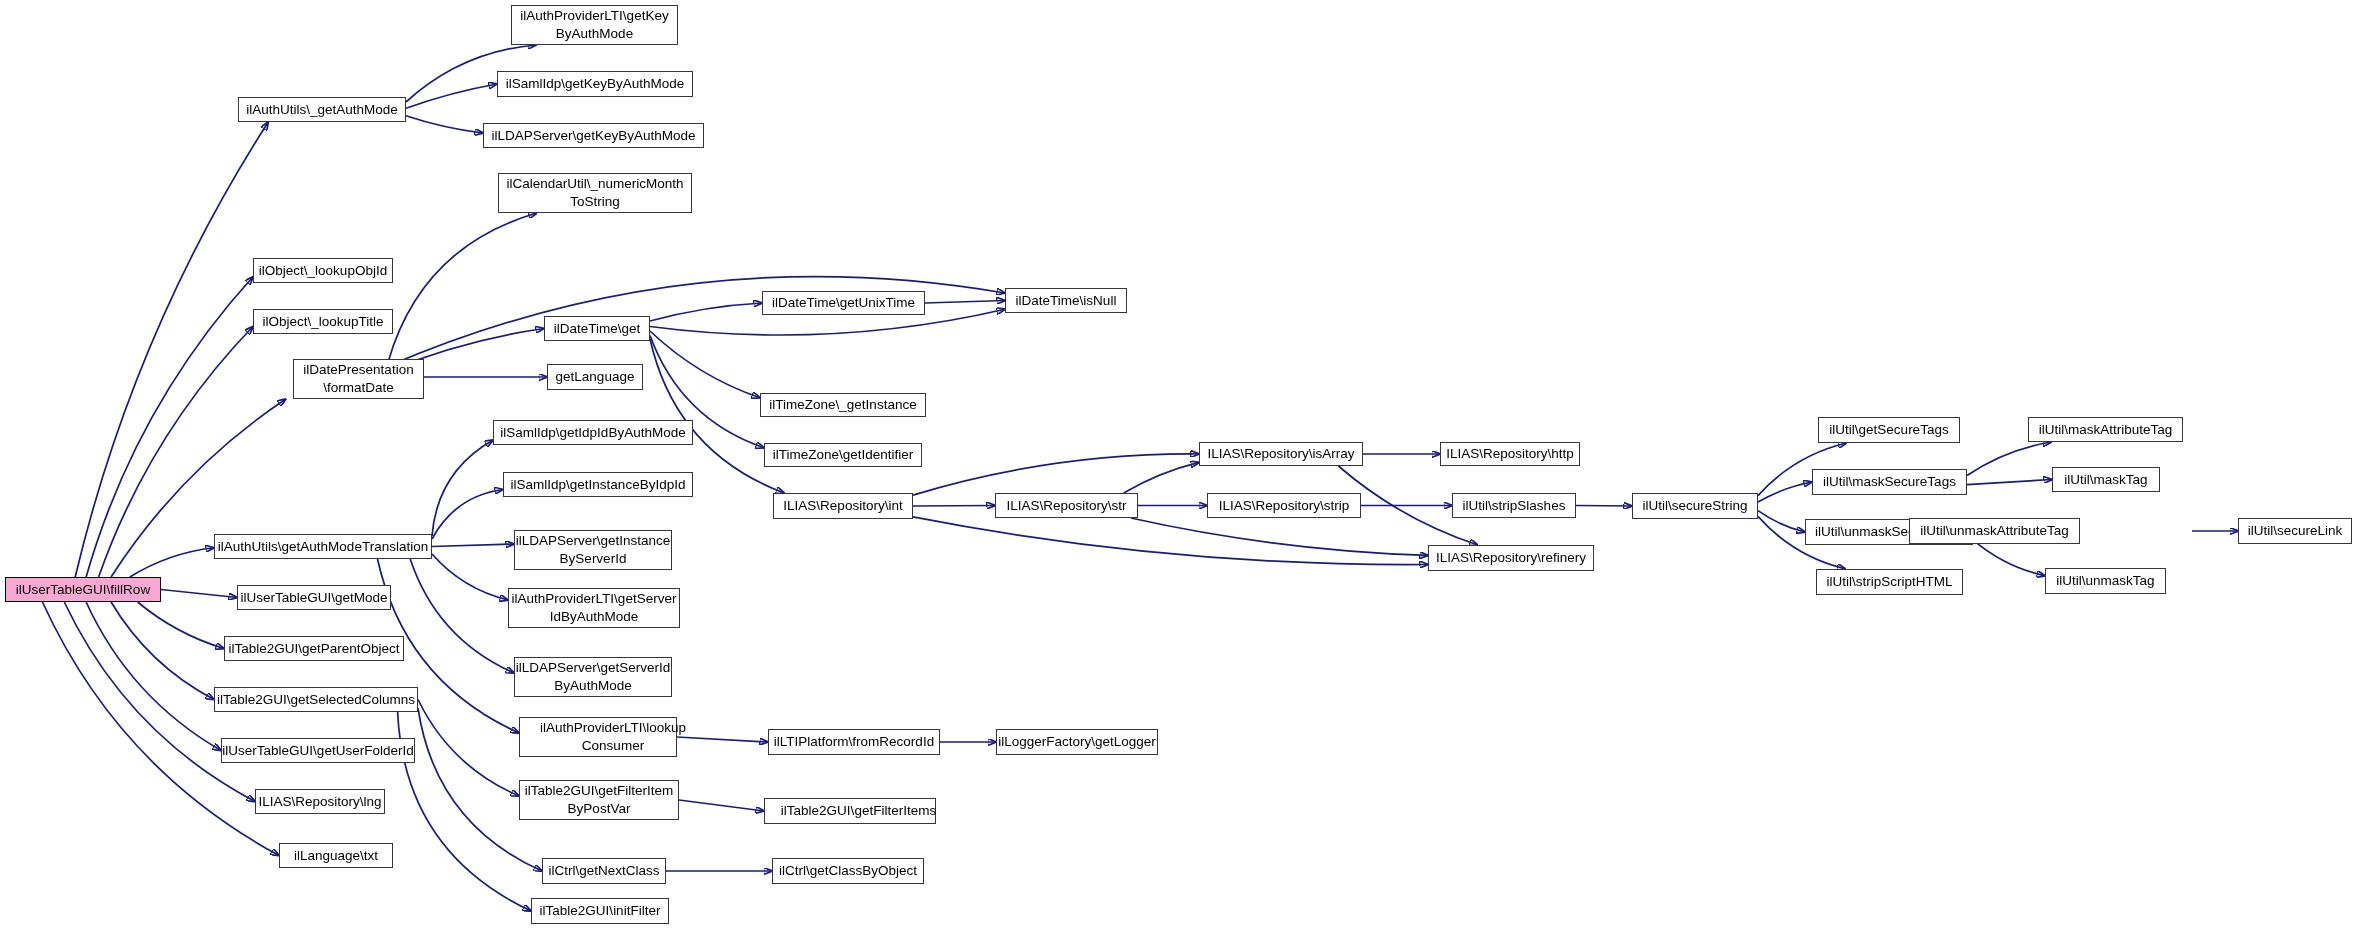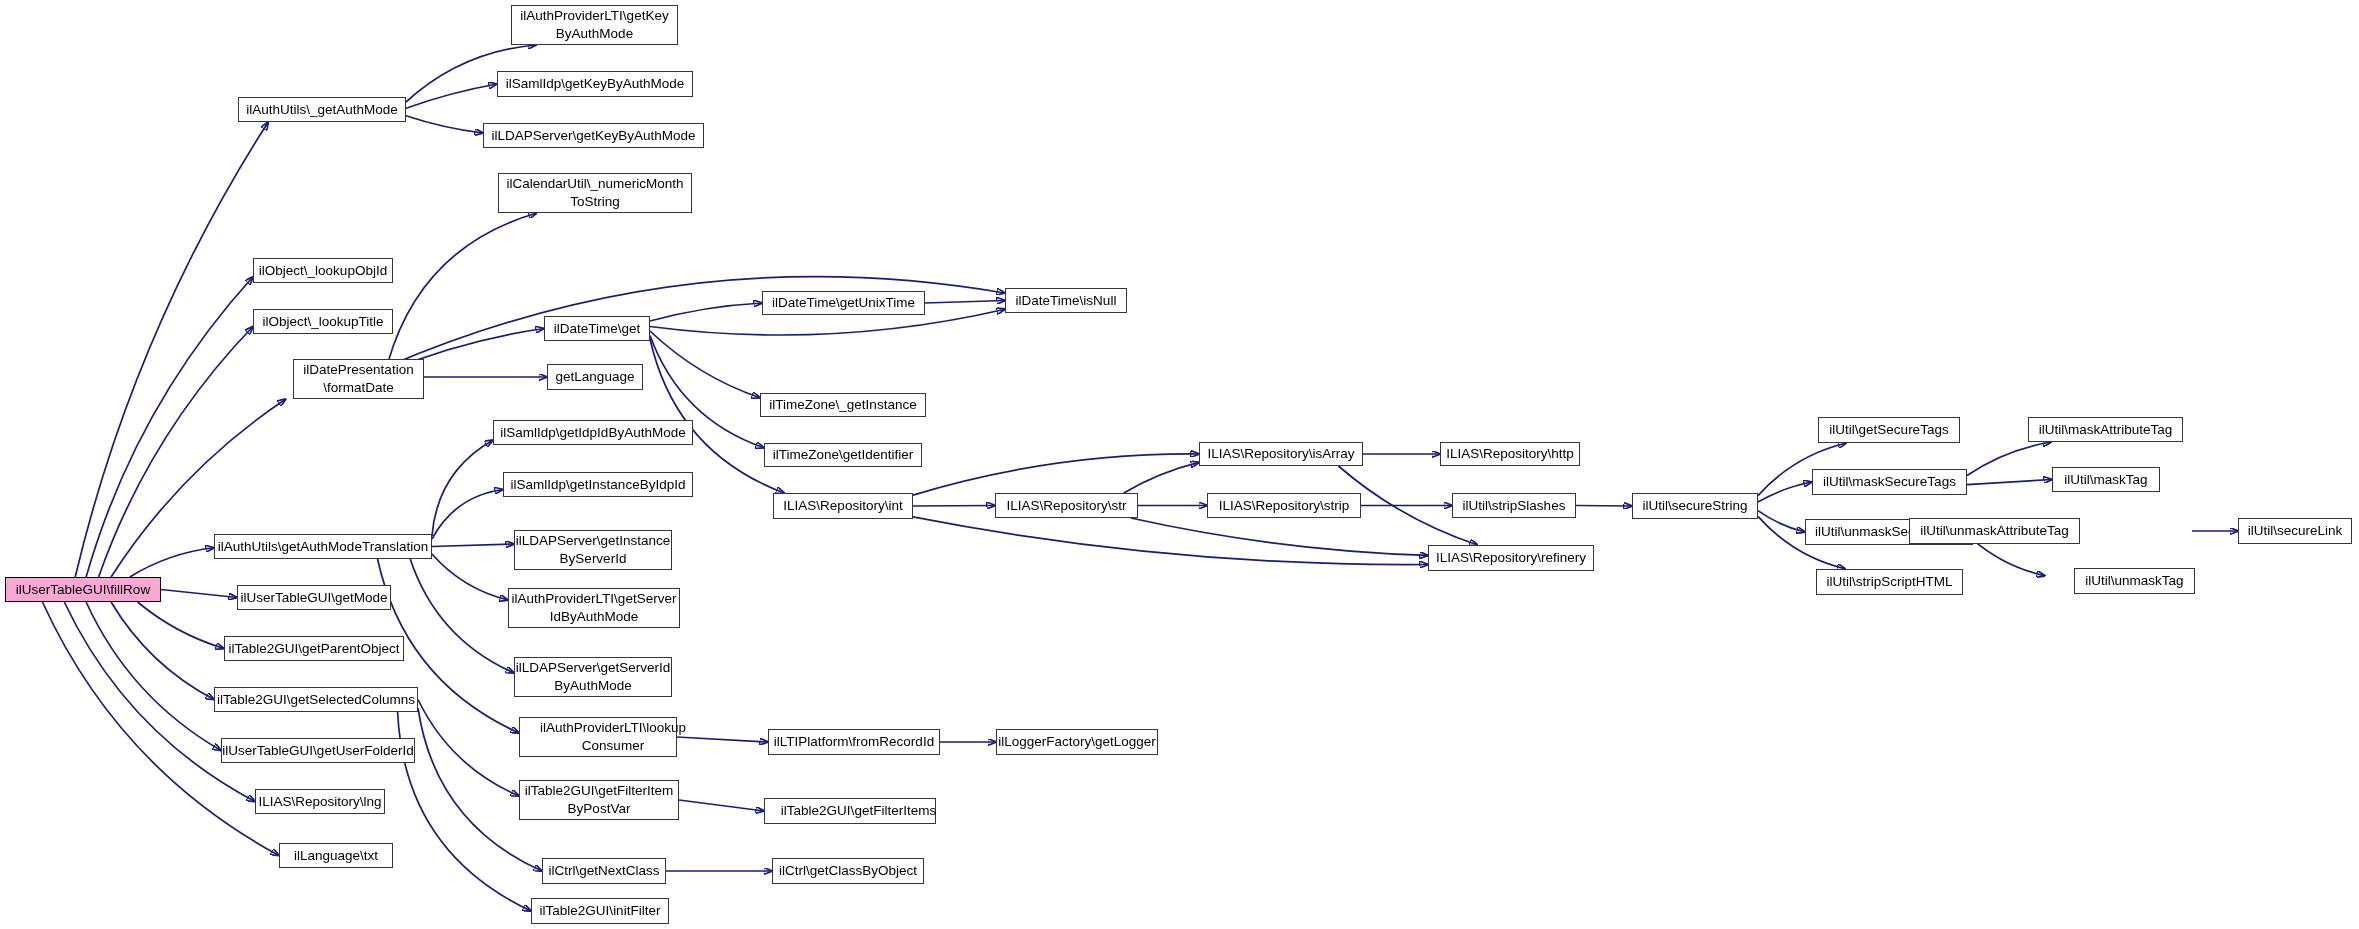--- a/index.html
+++ b/index.html
@@ -140,21 +140,21 @@
       <div class="node" style="left: 1428px; top: 545px; width: 166px; height: 26px;">ILIAS\Repository\refinery</div>
       <div class="node" style="left: 1632px; top: 493px; width: 126px; height: 26px;">ilUtil\secureString</div>
       <div class="node" style="left: 1818px; top: 417px; width: 142px; height: 26px;">ilUtil\getSecureTags</div>
       <div class="node" style="left: 2028px; top: 417px; width: 155px; height: 25px;">ilUtil\maskAttributeTag</div>
       <div class="node" style="left: 1812px; top: 469px; width: 155px; height: 26px;">ilUtil\maskSecureTags</div>
       <div class="node" style="left: 2052px; top: 467px; width: 108px; height: 25px;">ilUtil\maskTag</div>
       <div class="node" style="left: 1805px; top: 519px; width: 168px; height: 26px;">ilUtil\unmaskSecureTags</div>
       <div class="node" style="left: 1909px; top: 518px; width: 171px; height: 26px;">ilUtil\unmaskAttributeTag</div>
       <div class="node" style="left: 2238px; top: 518px; width: 114px; height: 26px; text-align: center;">ilUtil\secureLink</div>
       <div class="node" style="left: 1816px; top: 569px; width: 147px; height: 26px;">ilUtil\stripScriptHTML</div>
-      <div class="node" style="left: 2045px; top: 568px; width: 121px; height: 26px; margin-left: 29px;">ilUtil\unmaskTag</div>
+      <div class="node" style="left: 2045px; top: 568px; width: 121px; height: 26px;">ilUtil\unmaskTag</div>
       <div class="node" style="left: 214px; top: 534px; width: 218px; height: 25px;">ilAuthUtils\getAuthModeTranslation</div>
       <div class="node" style="left: 514px; top: 530px; width: 158px; height: 40px;">ilLDAPServer\getInstance
 ByServerId</div>
       <div class="node" style="left: 237px; top: 585px; width: 154px; height: 25px;">ilUserTableGUI\getMode</div>
       <div class="node" style="left: 508px; top: 588px; width: 172px; height: 40px;">ilAuthProviderLTI\getServer
 IdByAuthMode</div>
       <div class="node" style="left: 224px; top: 636px; width: 180px; height: 25px;">ilTable2GUI\getParentObject</div>
       <div class="node" style="left: 514px; top: 657px; width: 158px; height: 40px;">ilLDAPServer\getServerId
 ByAuthMode</div>
       <div class="node" style="left: 214px; top: 687px; width: 204px; height: 25px;">ilTable2GUI\getSelectedColumns</div>

